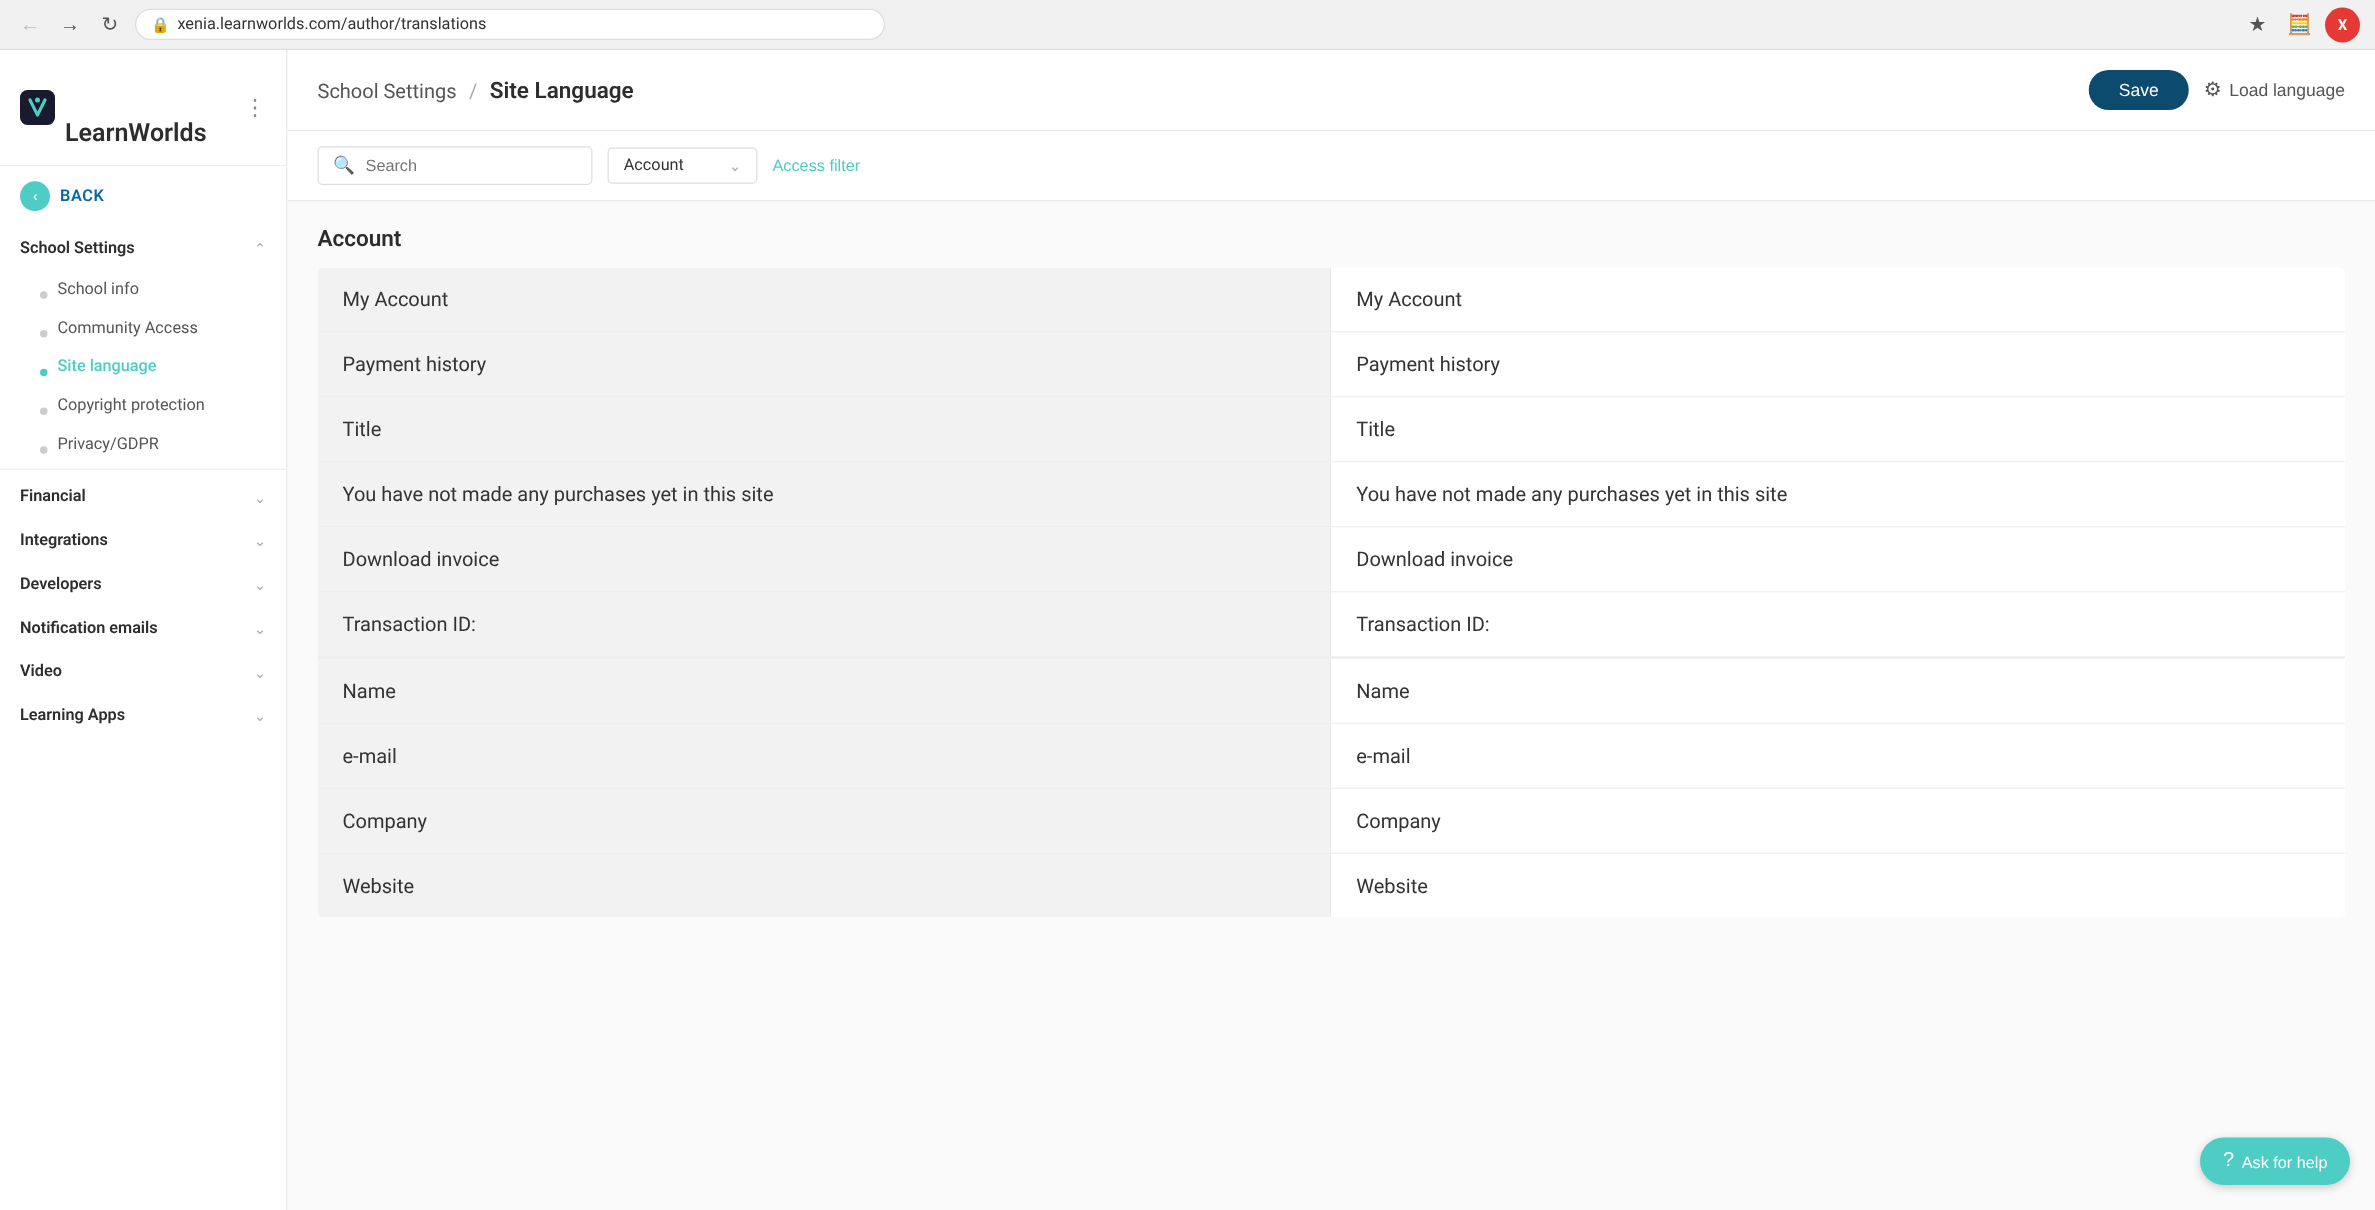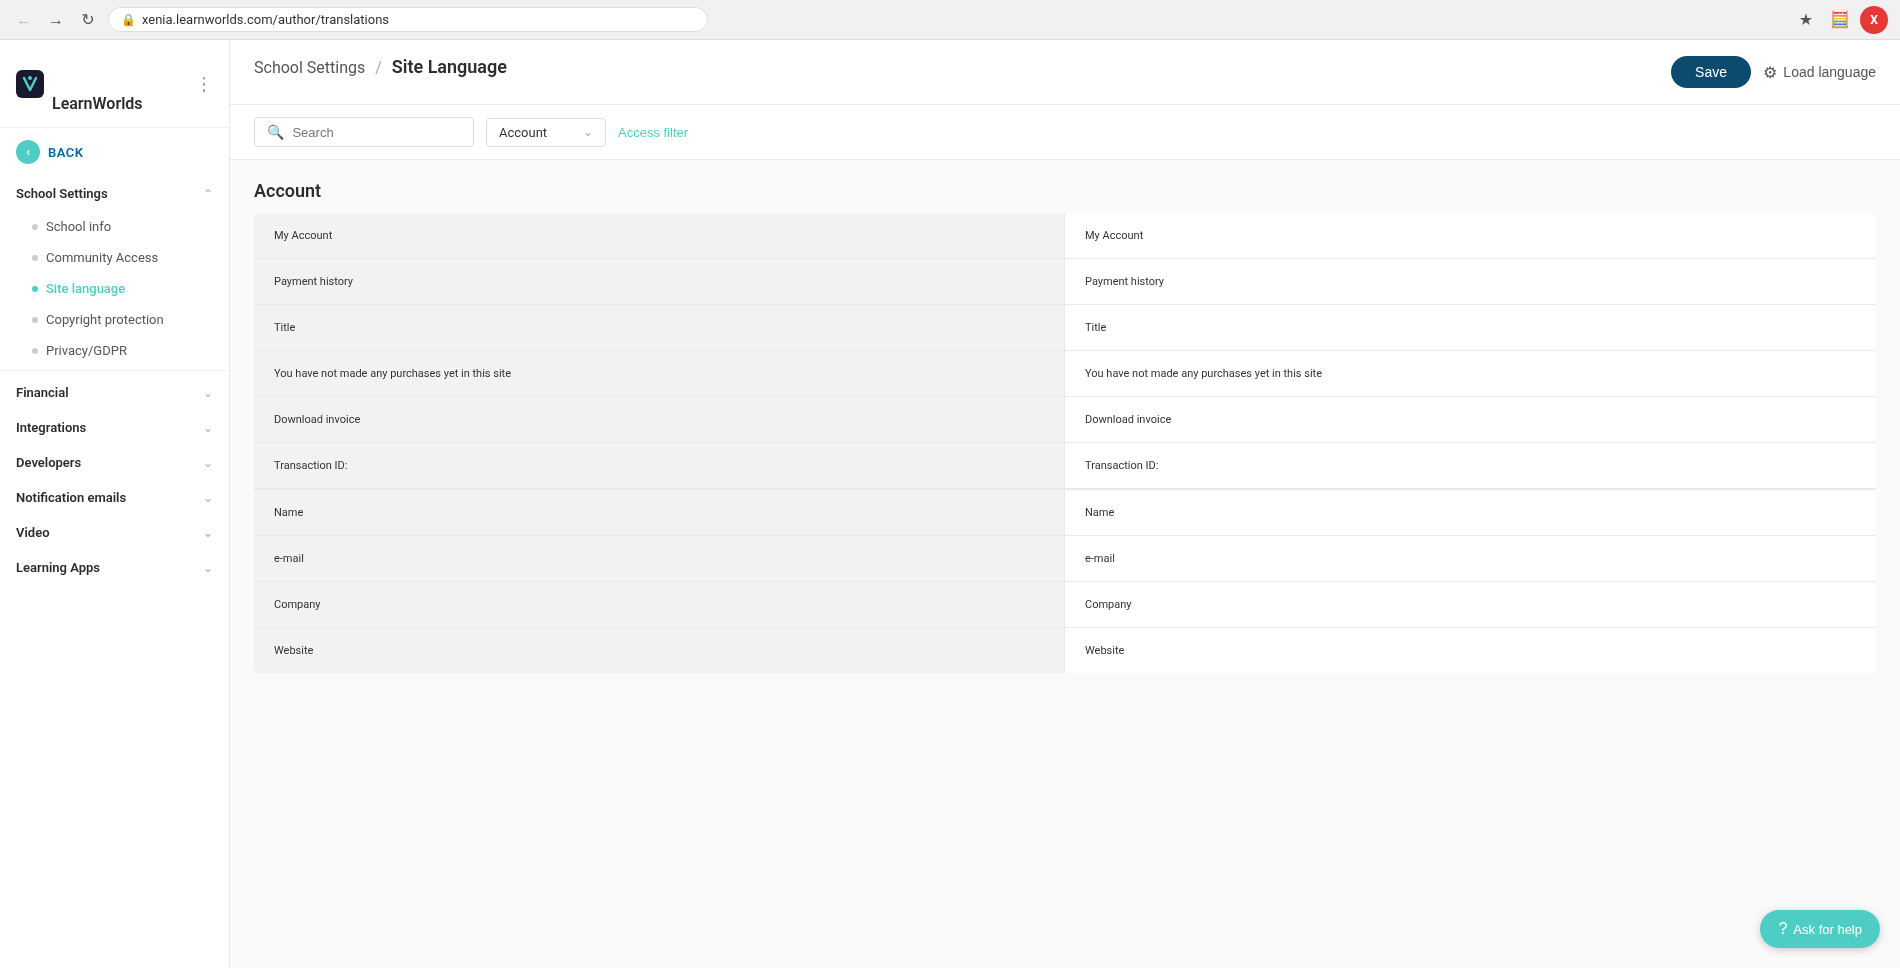--- a/index.html
+++ b/index.html
@@ -16,38 +16,38 @@
     .avatar-btn { width: 28px; height: 28px; background: #e53935; border-radius: 50%; display: flex; align-items: center; justify-content: center; color: white; font-size: 12px; font-weight: bold; cursor: pointer; }
 
     
     .app-container { display: flex; flex: 1; overflow: hidden; }
 
     
     .sidebar { width: 230px; background: #fff; border-right: 1px solid #e8e8e8; display: flex; flex-direction: column; overflow-y: auto; flex-shrink: 0; }
     .sidebar-header { padding: 14px 16px; display: flex; align-items: center; justify-content: space-between; border-bottom: 1px solid #f0f0f0; }
     .logo-area { display: flex; align-items: center; gap: 8px; }
     .logo-icon { width: 28px; height: 28px; }
-    .logo-text { font-size: 16px; font-weight: 600; color: #2d2d2d; margin-top: 40px; }
+    .logo-text { font-size: 20px; font-weight: 600; color: #2d2d2d; margin-top: 40px; }
     .sidebar-menu-btn { color: #888; cursor: pointer; font-size: 18px; }
     .back-btn { padding: 12px 16px; display: flex; align-items: center; gap: 8px; cursor: pointer; }
     .back-arrow { width: 24px; height: 24px; background: #4ecdc4; border-radius: 50%; display: flex; align-items: center; justify-content: center; color: white; font-size: 12px; font-weight: bold; }
     .back-label { font-size: 13px; font-weight: 600; color: #0369a1; letter-spacing: 0.5px; }
 
     .sidebar-section { padding: 0; }
     .sidebar-section-header { display: flex; align-items: center; justify-content: space-between; padding: 10px 16px; cursor: pointer; }
     .sidebar-section-title { font-size: 13px; font-weight: 600; color: #2d2d2d; }
     .sidebar-section-chevron { color: #aaa; font-size: 12px; }
-    .sidebar-item { padding: 8px 16px 8px 32px; cursor: pointer; font-size: 13px; color: #555; display: flex; align-items: center; gap: 8px; }
+    .sidebar-item { padding: 8px 16px 8px 32px; cursor: pointer; font-size: 13px; color: #555; display: flex; align-items: flex-end; gap: 8px; }
     .sidebar-item.active { color: #4ecdc4; font-weight: 500; }
     .sidebar-item .dot { width: 6px; height: 6px; border-radius: 50%; background: #ccc; flex-shrink: 0; }
     .sidebar-item.active .dot { background: #4ecdc4; }
 
     
     .main-content { flex: 1; display: flex; flex-direction: column; overflow: hidden; background: #fafafa; }
-    .page-header { background: white; padding: 16px 24px; border-bottom: 1px solid #e8e8e8; display: flex; }
+    .page-header { background: white; padding: 16px 24px; border-bottom: 1px solid #e8e8e8; display: flex; align-items: center; }
     .page-breadcrumb { font-size: 16px; color: #555; }
     .page-breadcrumb .separator { color: #aaa; margin: 0 6px; }
     .page-title { font-size: 18px; font-weight: 600; color: #2d2d2d; }
     .header-actions { margin-left: auto; display: flex; align-items: center; gap: 12px; }
     .save-btn { background: #0c4a6e; color: white; border: none; border-radius: 20px; padding: 8px 24px; font-size: 14px; font-weight: 500; cursor: pointer; }
     .load-lang-btn { display: flex; align-items: center; gap: 6px; color: #555; font-size: 14px; cursor: pointer; background: none; border: none; }
 
     .filter-bar { background: white; padding: 12px 24px; border-bottom: 1px solid #e8e8e8; display: flex; align-items: center; gap: 12px; }
     .search-box { display: flex; align-items: center; gap: 8px; border: 1px solid #ddd; border-radius: 4px; padding: 6px 12px; background: white; width: 220px; }
     .search-box input { border: none; outline: none; font-size: 13px; flex: 1; background: transparent; }
@@ -55,21 +55,21 @@
     .filter-dropdown { display: flex; align-items: center; gap: 8px; border: 1px solid #ddd; border-radius: 4px; padding: 6px 12px; background: white; cursor: pointer; font-size: 13px; color: #333; min-width: 120px; }
     .filter-dropdown .chevron { margin-left: auto; color: #aaa; font-size: 12px; }
     .remove-filter-btn { background: none; border: none; color: #4ecdc4; font-size: 13px; cursor: pointer; }
 
     .content-area { flex: 1; overflow-y: auto; padding: 0 24px 24px; }
     .section-title { font-size: 18px; font-weight: 600; color: #2d2d2d; padding: 20px 0 12px; }
 
     .translation-table { width: 100%; border-collapse: collapse; background: white; border-radius: 4px; overflow: hidden; }
     .translation-row { display: grid; grid-template-columns: 1fr 1fr; border-bottom: 1px solid #e8e8e8; }
     .translation-row:last-child { border-bottom: none; }
-    .translation-cell { padding: 16px 20px; font-size: 11px; color: #333; border-right: 1px solid #e8e8e8; background: #f7f7f7; }
+    .translation-cell { padding: 16px 20px; font-size: 16px; color: #333; border-right: 1px solid #e8e8e8; background: #f7f7f7; }
     .translation-cell:last-child { border-right: none; background: white; }
     .translation-cell.original { background: #f2f2f2; }
 
     
     .help-btn { position: fixed; bottom: 20px; right: 20px; background: #4ecdc4; color: white; border: none; border-radius: 20px; padding: 10px 18px; font-size: 13px; cursor: pointer; display: flex; align-items: center; gap: 6px; box-shadow: 0 2px 8px rgba(0,0,0,0.2); }
 
     
     .sidebar-divider { height: 1px; background: #f0f0f0; margin: 4px 0; }
   </style>
 </head>

